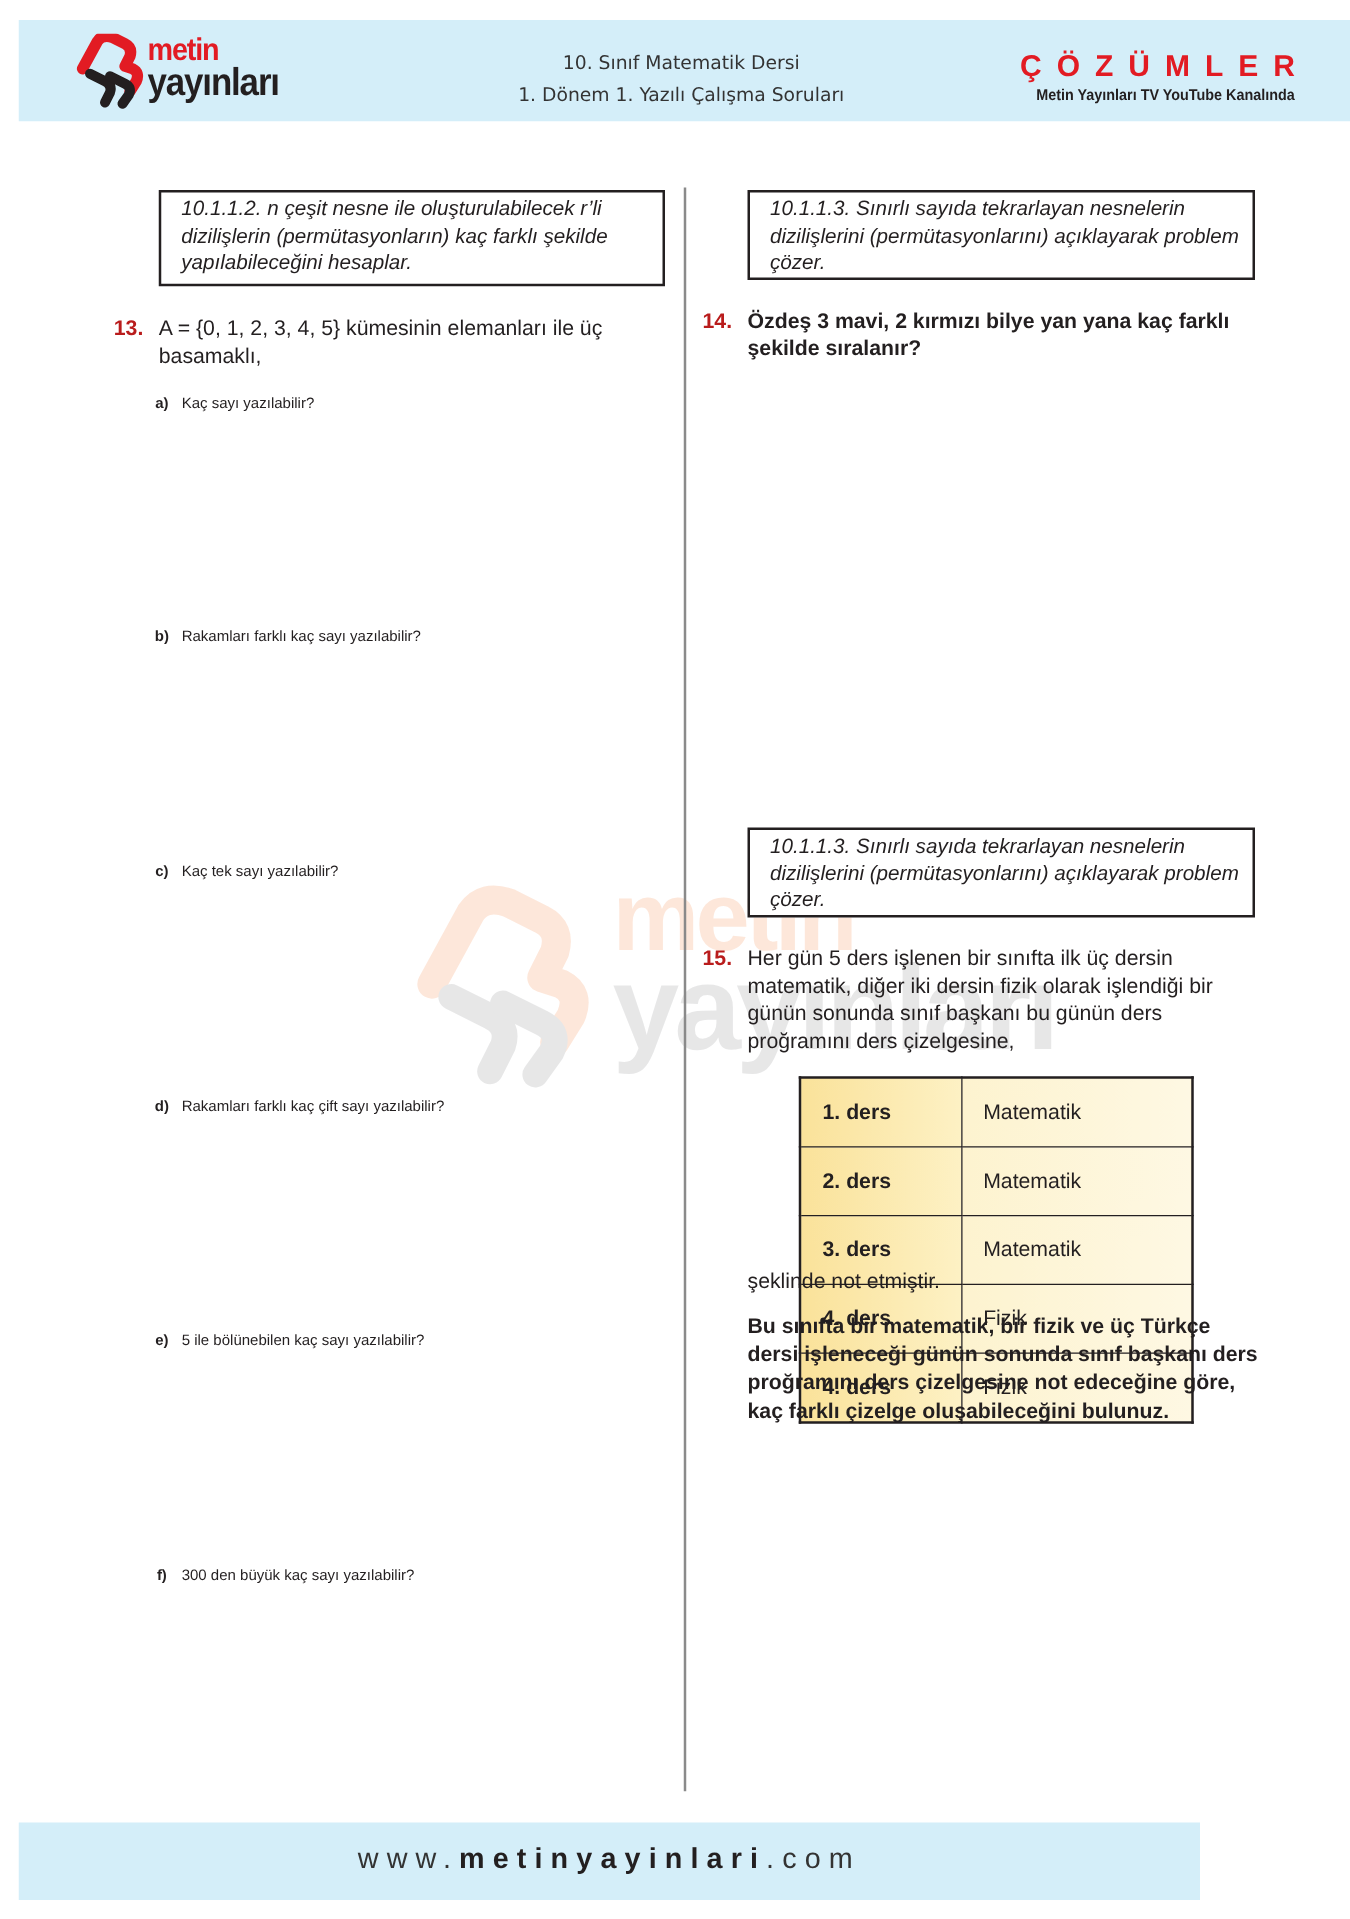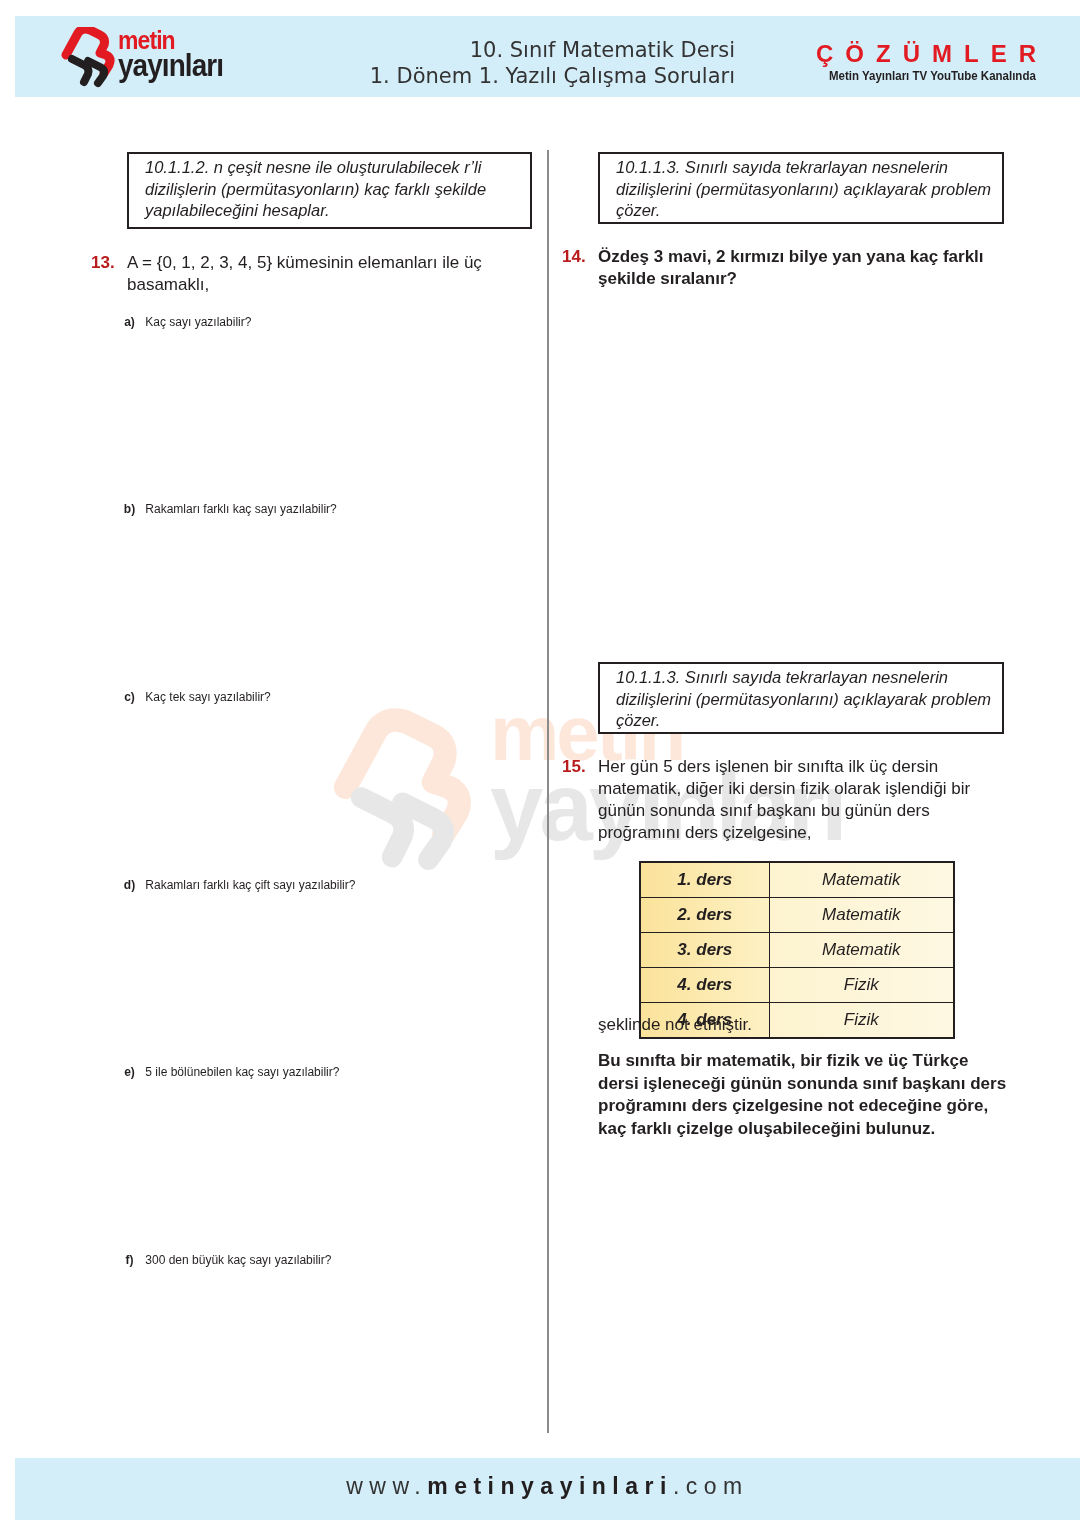--- a/index.html
+++ b/index.html
@@ -11,21 +11,21 @@
     position: absolute; left: 15px; top: 16px; width: 1065px; height: 81px;
     background: #d4eef9;
   }
   .logo { position: absolute; left: 45px; top: 11px; width: 170px; height: 62px; }
   .logo-mark { position: absolute; left: 0; top: 0; width: 58px; height: 62px; }
   .logo-text { position: absolute; left: 58px; top: 2px; line-height: 0.9; }
   .logo-text .l1 { display: block; color: #e21b23; font-weight: bold; font-size: 25px; letter-spacing: -1px; font-family: "Liberation Sans", sans-serif; transform: scaleX(0.92); transform-origin: left; }
   .logo-text .l2 { display: block; color: #231f20; font-weight: bold; font-size: 31px; letter-spacing: -1px; font-family: "Liberation Sans", sans-serif; transform: scaleX(0.9); transform-origin: left; }
 
   .header-title { position: absolute; left: 340px; top: 21px; width: 380px; text-align: center; font-size: 19px; line-height: 26px; color: #333; font-family: "DejaVu Sans", sans-serif; font-weight: normal; }
-  .header-title span { display: block; font-size: 21px; text-align: right; }
+  .header-title span { display: block; font-size: 15px; }
 
   .solutions { position: absolute; right: 44px; top: 25px; text-align: right; }
   .solutions .big { display: block; color: #e21b23; font-weight: bold; font-size: 24px; letter-spacing: 12px; margin-right: -12px; line-height: 26px; }
   .solutions .small { display: block; color: #231f20; font-weight: bold; font-size: 12.5px; line-height: 18px; transform: scaleX(0.92); transform-origin: right; }
 
   
   .divider { position: absolute; left: 547px; top: 150px; width: 1.5px; height: 1283px; background: #8a8a8a; }
 
   
   .objective {
@@ -42,26 +42,26 @@
   .sub .lbl { font-weight: bold; display: inline-block; width: 25px; }
 
   
   .watermark { position: absolute; left: 330px; top: 700px; width: 440px; height: 190px; opacity: 0.16; pointer-events: none; }
   .wm-text { position: absolute; left: 160px; top: 0; line-height: 0.85; font-weight: bold; }
   .wm-text .w1 { display: block; color: #f36f21; font-size: 78px; letter-spacing: -3px; }
   .wm-text .w2 { display: block; color: #6d6e71; font-size: 96px; letter-spacing: -4px; }
 
   
   .schedule { position: absolute; left: 639px; top: 861px; border-collapse: collapse; border: 2px solid #231f20; }
-  .schedule td { border: 1.5px solid #231f20; height: 27.3px; font-size: 17px; text-align: center; padding: 7px; font-style: italic; }
+  .schedule td { border: 1.5px solid #231f20; height: 27.3px; font-size: 17px; text-align: left; padding: 17px; }
   .schedule td.h { width: 129px; font-weight: bold; background: linear-gradient(90deg, #fae29a, #fdf1c4); }
   .schedule td.v { width: 185px; background: linear-gradient(90deg, #fdf3cf, #fef8e3); }
 
   
-  .footer { position: absolute; left: 15px; top: 1458px; width: 1065px; height: 62px; background: #d4eef9; text-align: center; }
+  .footer { position: absolute; left: 15px; top: 1458px; width: 945px; height: 62px; background: #d4eef9; text-align: center; }
   .footer-url { display: inline-block; margin-top: 15px; font-size: 23px; letter-spacing: 6.5px; color: #231f20; font-family: "Liberation Sans", sans-serif; }
   .footer-url .w { font-weight: normal; color: #333; }
   .footer-url .m { font-weight: bold; }
 </style>
 </head>
 <body>
 
 <div class="header">
   <div class="logo">
     <svg class="logo-mark" viewBox="0 0 58 62">

